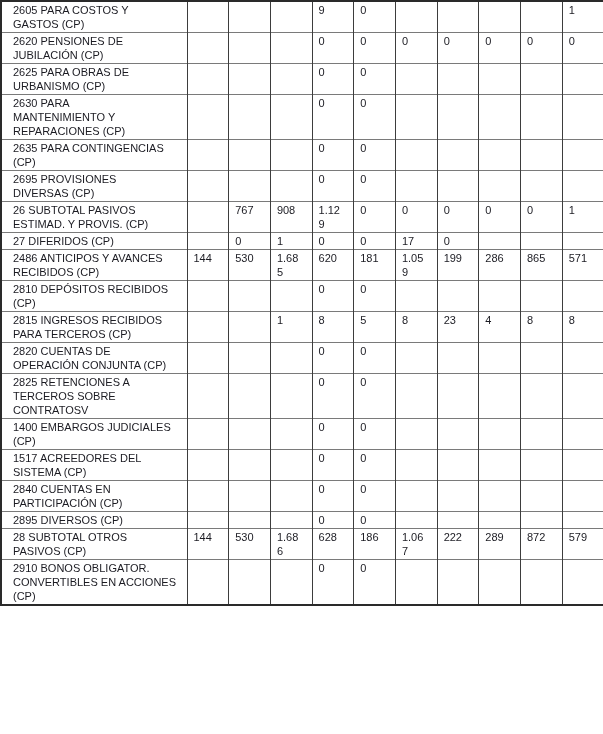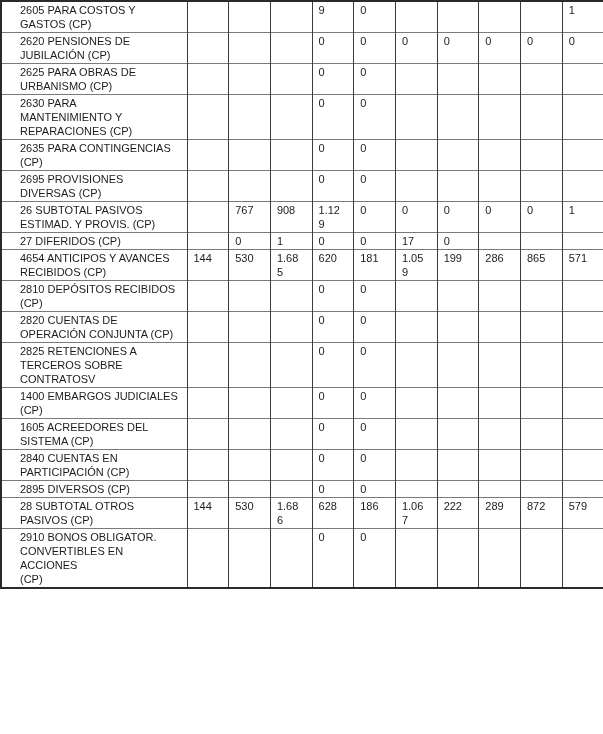--- a/index.html
+++ b/index.html
@@ -16,21 +16,21 @@
   }
   td {
     vertical-align: top;
     font-size: 11px;
     line-height: 14px;
     border-left: 1px solid #3d3d3d;
     border-top: 1px solid #7a7a7a;
     overflow: hidden;
   }
   td.label-cell {
-    padding: 1px 4px 1px 18px;
+    padding: 1px 4px 1px 11px;
     white-space: pre-line;
     border-left: none;
     margin-left: 31px;
   }
   td.value-cell {
     padding: 1px 11px 1px 6px;
     word-break: break-all;
   }
   tr:first-child td { border-top: none; }
 </style>
@@ -158,21 +158,21 @@
         <td class="value-cell">1</td>
         <td class="value-cell">0</td>
         <td class="value-cell">0</td>
         <td class="value-cell">17</td>
         <td class="value-cell">0</td>
         <td class="value-cell"></td>
         <td class="value-cell"></td>
         <td class="value-cell"></td>
       </tr>
       <tr>
-        <td class="label-cell">4654 ANTICIPOS Y AVANCES
+        <td class="label-cell">2486 ANTICIPOS Y AVANCES
 RECIBIDOS (CP)</td>
         <td class="value-cell">144</td>
         <td class="value-cell">530</td>
         <td class="value-cell">1.685</td>
         <td class="value-cell">620</td>
         <td class="value-cell">181</td>
         <td class="value-cell">1.059</td>
         <td class="value-cell">199</td>
         <td class="value-cell">286</td>
         <td class="value-cell">865</td>
@@ -186,20 +186,34 @@
         <td class="value-cell"></td>
         <td class="value-cell">0</td>
         <td class="value-cell">0</td>
         <td class="value-cell"></td>
         <td class="value-cell"></td>
         <td class="value-cell"></td>
         <td class="value-cell"></td>
         <td class="value-cell"></td>
       </tr>
       <tr>
+        <td class="label-cell">2815 INGRESOS RECIBIDOS
+PARA TERCEROS (CP)</td>
+        <td class="value-cell"></td>
+        <td class="value-cell"></td>
+        <td class="value-cell">1</td>
+        <td class="value-cell">8</td>
+        <td class="value-cell">5</td>
+        <td class="value-cell">8</td>
+        <td class="value-cell">23</td>
+        <td class="value-cell">4</td>
+        <td class="value-cell">8</td>
+        <td class="value-cell">8</td>
+      </tr>
+      <tr>
         <td class="label-cell">2820 CUENTAS DE
 OPERACIÓN CONJUNTA (CP)</td>
         <td class="value-cell"></td>
         <td class="value-cell"></td>
         <td class="value-cell"></td>
         <td class="value-cell">0</td>
         <td class="value-cell">0</td>
         <td class="value-cell"></td>
         <td class="value-cell"></td>
         <td class="value-cell"></td>
@@ -229,21 +243,21 @@
         <td class="value-cell"></td>
         <td class="value-cell">0</td>
         <td class="value-cell">0</td>
         <td class="value-cell"></td>
         <td class="value-cell"></td>
         <td class="value-cell"></td>
         <td class="value-cell"></td>
         <td class="value-cell"></td>
       </tr>
       <tr>
-        <td class="label-cell">1605 ACREEDORES DEL
+        <td class="label-cell">1517 ACREEDORES DEL
 SISTEMA (CP)</td>
         <td class="value-cell"></td>
         <td class="value-cell"></td>
         <td class="value-cell"></td>
         <td class="value-cell">0</td>
         <td class="value-cell">0</td>
         <td class="value-cell"></td>
         <td class="value-cell"></td>
         <td class="value-cell"></td>
         <td class="value-cell"></td>

